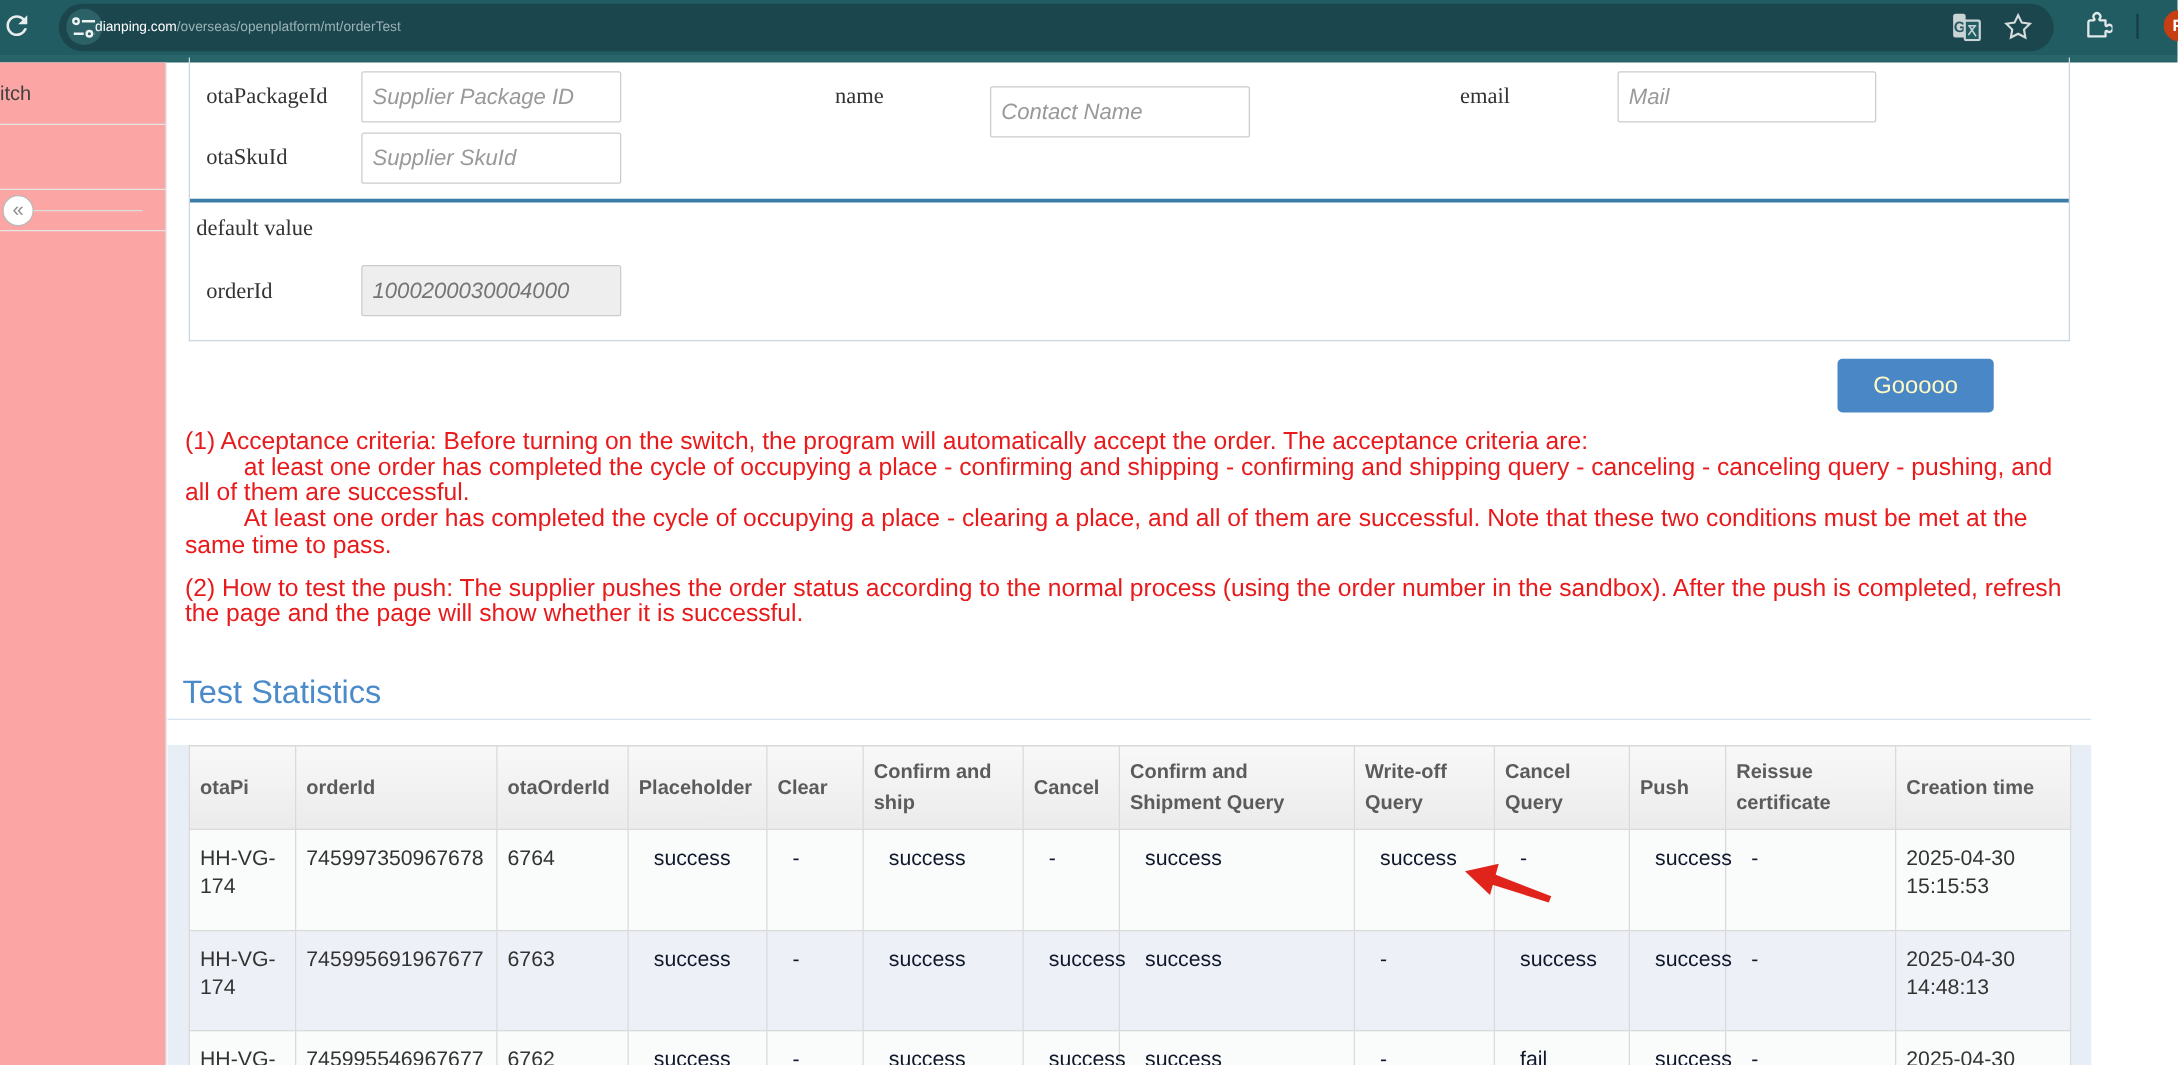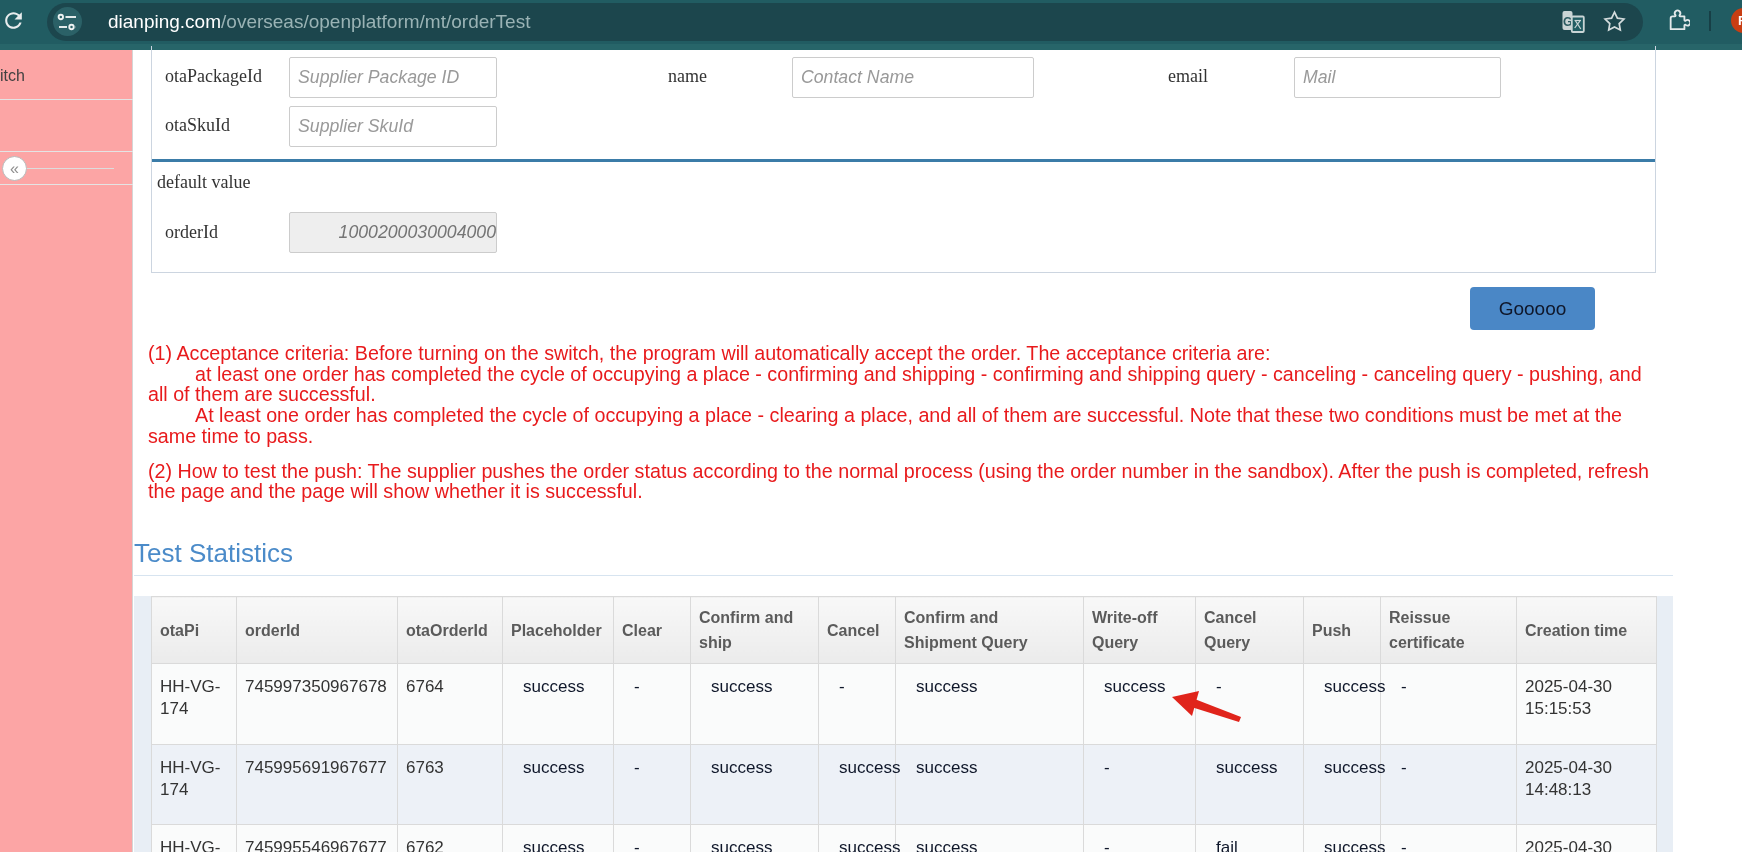--- a/index.html
+++ b/index.html
@@ -4,52 +4,52 @@
 <style>
   * { margin:0; padding:0; box-sizing:border-box; }
   html,body { width:1742px; height:852px; overflow:hidden; background:#fff;
     font-family:"Liberation Sans", sans-serif; }
   .abs { position:absolute; }
 
   
   .topbar { position:absolute; left:0; top:0; width:1742px; height:44px; background:#215c62; }
   .topstrip { position:absolute; left:0; top:44px; width:1742px; height:6px; background:#276569; }
   .urlpill { position:absolute; left:47px; top:3px; width:1596px; height:38px; border-radius:19px; background:#1c464d; }
-  .urltext { position:absolute; left:108px; top:3px; height:46px; line-height:38px; font-size:19px; color:#fff; }
+  .urltext { position:absolute; left:76px; top:3px; height:46px; line-height:38px; font-size:11px; color:#fff; }
   .urltext .path { color:#9ab3b5; }
 
   
   .sidebar { position:absolute; left:0; top:50px; width:133px; height:802px; background:#fca5a5; border-right:1px solid #d5d5d5; }
   .side-itch { position:absolute; left:0px; top:17px; font-size:16px; color:#404040; }
   .side-hr1 { position:absolute; left:0; top:49px; width:133px; height:1px; background:#e4e4e4; }
   .side-hr2 { position:absolute; left:0; top:101px; width:133px; height:1px; background:#e4e4e4; }
   .side-hr4 { position:absolute; left:0; top:134px; width:133px; height:1px; background:#e4e4e4; }
   .side-hr3 { position:absolute; left:26px; top:118px; width:88px; height:1px; background:#dcdcdc; }
   .side-btn { position:absolute; left:2px; top:106px; width:25px; height:25px; border-radius:50%; background:#fff; border:1px solid #b9b9b9; color:#8f8f8f; font-size:16px; text-align:center; line-height:23px; }
 
   
   .panel { position:absolute; left:151px; top:46px; width:1505px; height:227px;
     border-left:1px solid #ccd5e0; border-right:1px solid #ccd5e0; border-bottom:1px solid #ccd5e0; }
   .bluebar { position:absolute; left:0px; top:112.5px; width:1503px; height:3px; background:#3b7ca8; }
   .flabel { position:absolute; font-size:18px; color:#333;font-family:Liberation Serif, serif; }
   .finput { position:absolute; height:41px; border:1px solid #ccc; border-radius:2px; background:#fff;
     font-size:17.7px; color:#999; line-height:39px; padding-left:8px;font-style:italic; }
-  .finput.dis { background:#eee; color:#757575;text-align:right; }
+  .finput.dis { background:#eee; color:#757575; }
 
   .gobtn { position:absolute; left:1470px; top:287px; width:125px; height:43px; background:#4a87c6;
-    border-radius:4px; color:#0f172a; font-size:19px; text-align:center; line-height:43px; }
+    border-radius:4px; color:#fef9c3; font-size:19px; text-align:center; line-height:43px; }
 
   
   .redblock { position:absolute; left:148px; top:343px; width:1600px; color:#e81a1c;
     font-size:19.7px; line-height:20.7px; }
   .redblock p.p2 { margin-top:14px; }
   .ind { display:inline-block; width:47px; }
 
   
-  .h2 { position:absolute; left:134px; top:538px; font-size:26px; color:#4b8bc9; }
+  .h2 { position:absolute; left:134px; top:538px; font-size:26px; color:#4b8bc9;padding-left:12px; }
   .h2line { position:absolute; left:134px; top:575px; width:1539px; height:1px; background:#d7e4f0; }
 
   
   .twrap { position:absolute; left:134px; top:596px; width:1539px; height:256px; background:#e8eef5; padding:0 17px; overflow:hidden; }
   table { border-collapse:collapse; table-layout:fixed; width:1505px; }
   th, td { border:1px solid #dadada; text-align:left; }
   th { background:linear-gradient(#f8f8f8,#ebebeb); color:#5b5b5b; font-weight:700; font-size:16px;
     padding:8px 8px; line-height:25px; vertical-align:middle; height:66px; }
   td { font-size:17px; color:#333; padding:12px 8px; line-height:21.5px; vertical-align:top; height:81px; }
   tr.even td { height:80px; }
@@ -109,21 +109,21 @@
   <div class="side-hr4"></div>
   <div class="side-btn">«</div>
 </div>
 
 <div class="panel">
   <div class="bluebar"></div>
 </div>
 <div class="flabel" style="left:165px;top:66px">otaPackageId</div>
 <div class="finput" style="left:289px;top:57px;width:208px">Supplier Package ID</div>
 <div class="flabel" style="left:668px;top:66px">name</div>
-<div class="finput" style="left:792px;top:57px;width:242px">Contact Name</div>
+<div class="finput" style="left:792px;top:69px;width:208px">Contact Name</div>
 <div class="flabel" style="left:1168px;top:66px">email</div>
 <div class="finput" style="left:1294px;top:57px;width:207px">Mail</div>
 <div class="flabel" style="left:165px;top:115px">otaSkuId</div>
 <div class="finput" style="left:289px;top:106px;width:208px">Supplier SkuId</div>
 <div class="flabel" style="left:157px;top:172px">default value</div>
 <div class="flabel" style="left:165px;top:222px">orderId</div>
 <div class="finput dis" style="left:289px;top:212px;width:208px">1000200030004000</div>
 
 <div class="gobtn">Gooooo</div>
 

